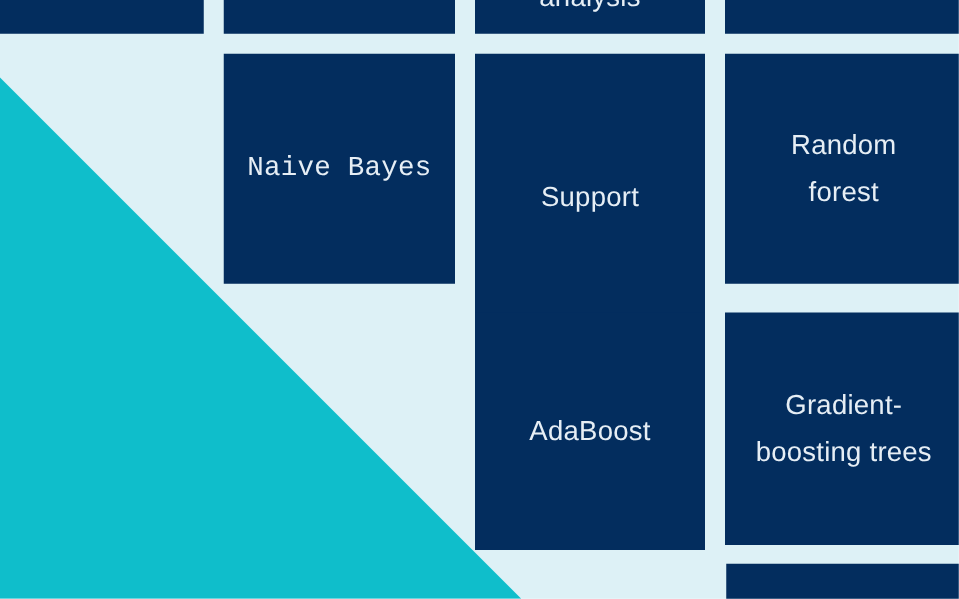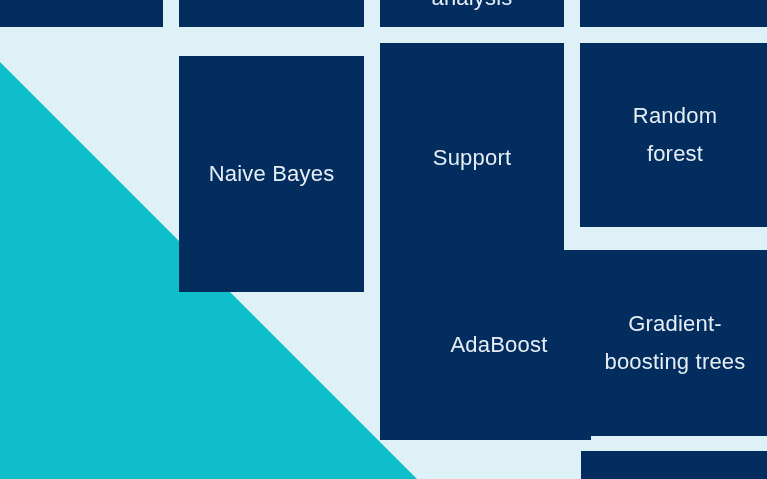--- a/index.html
+++ b/index.html
@@ -43,26 +43,26 @@
   .t-r0c2 { left: 179px;  top: -160px; width: 185px; height: 187px; }
   .t-r0c3 { left: 380px;  top: -160px; width: 184px; height: 187px; }
   .t-r0c4 { left: 580px;  top: -160px; width: 190px; height: 187px; }
   .t-r0c3 .tile-line {
     position: absolute;
     bottom: 10px;
     left: 0;
   }
 
   
-  .t-r1c2 { left: 179px; top: 56px; width: 185px; height: 236px; }
+  .t-r1c2 { left: 179px; top: 43px; width: 185px; height: 184px; font-family: Liberation Mono, monospace; }
   .t-r1c3 { left: 380px; top: 43px; width: 184px; height: 230px; }
   .t-r1c4 { left: 580px; top: 43px; width: 190px; height: 184px; }
 
   
-  .t-r2c3 { left: 380px; top: 250px; width: 184px; height: 190px; padding-left: 27px; }
+  .t-r2c3 { left: 380px; top: 250px; width: 184px; height: 190px; }
   .t-r2c4 { left: 580px; top: 250px; width: 190px; height: 186px; }
 
   
   .t-r3c4 { left: 581px; top: 451px; width: 189px; height: 80px; }
 </style>
 </head>
 <body>
 
 <div id="stage">
 

